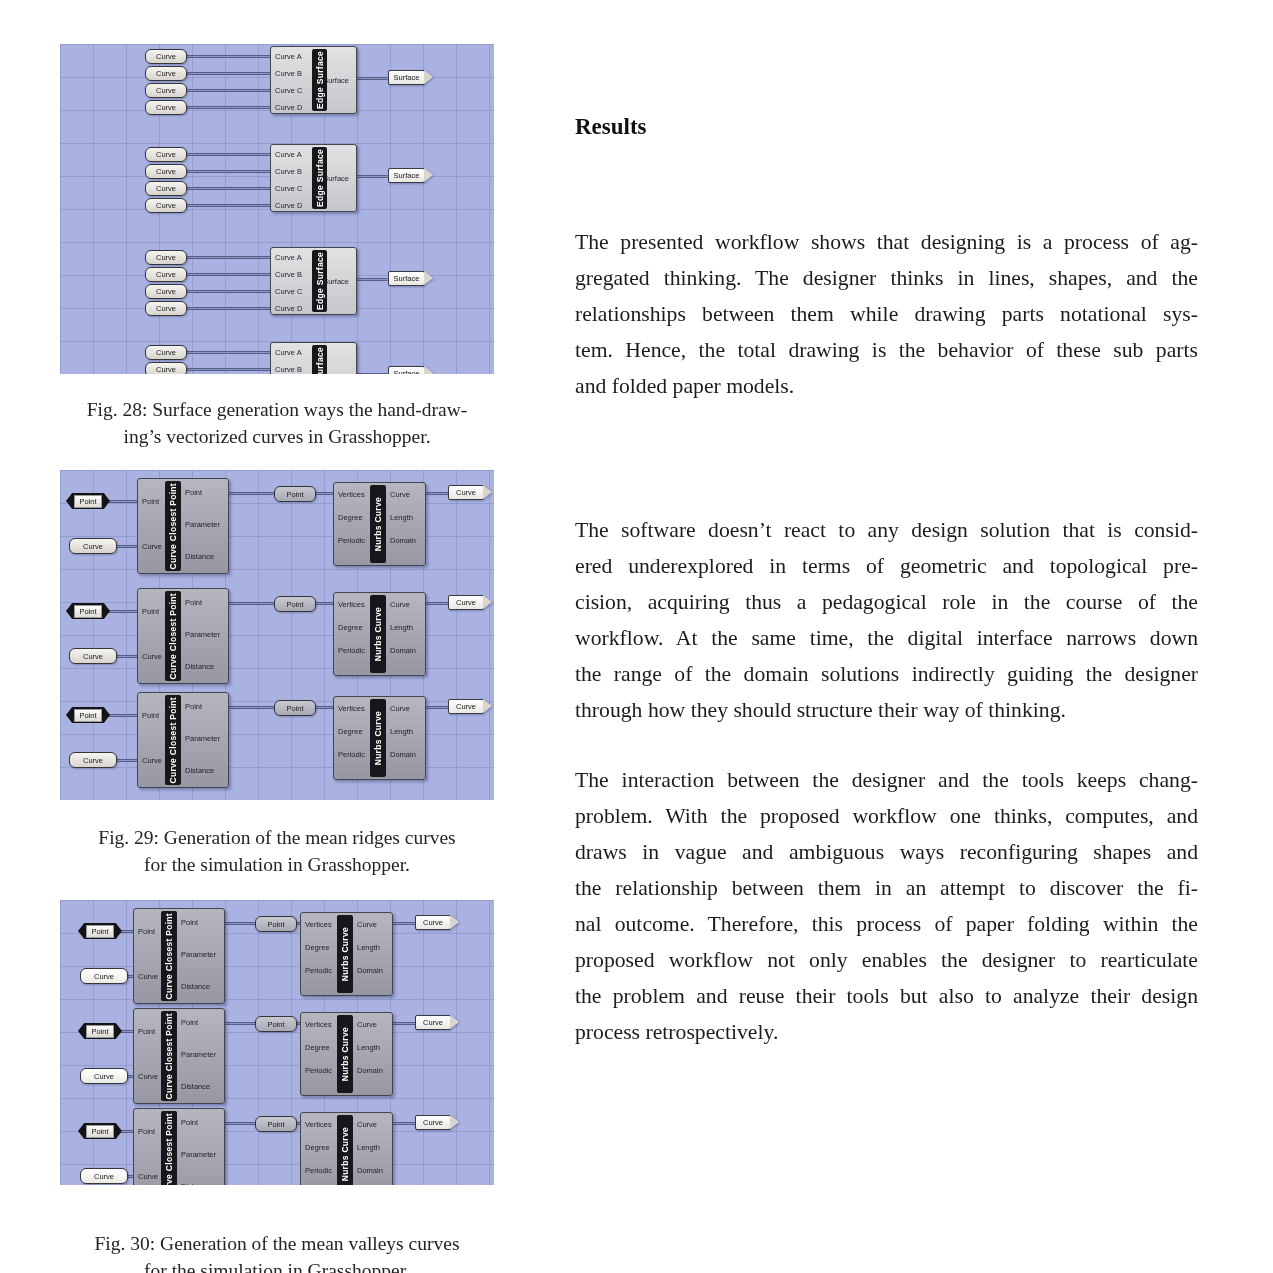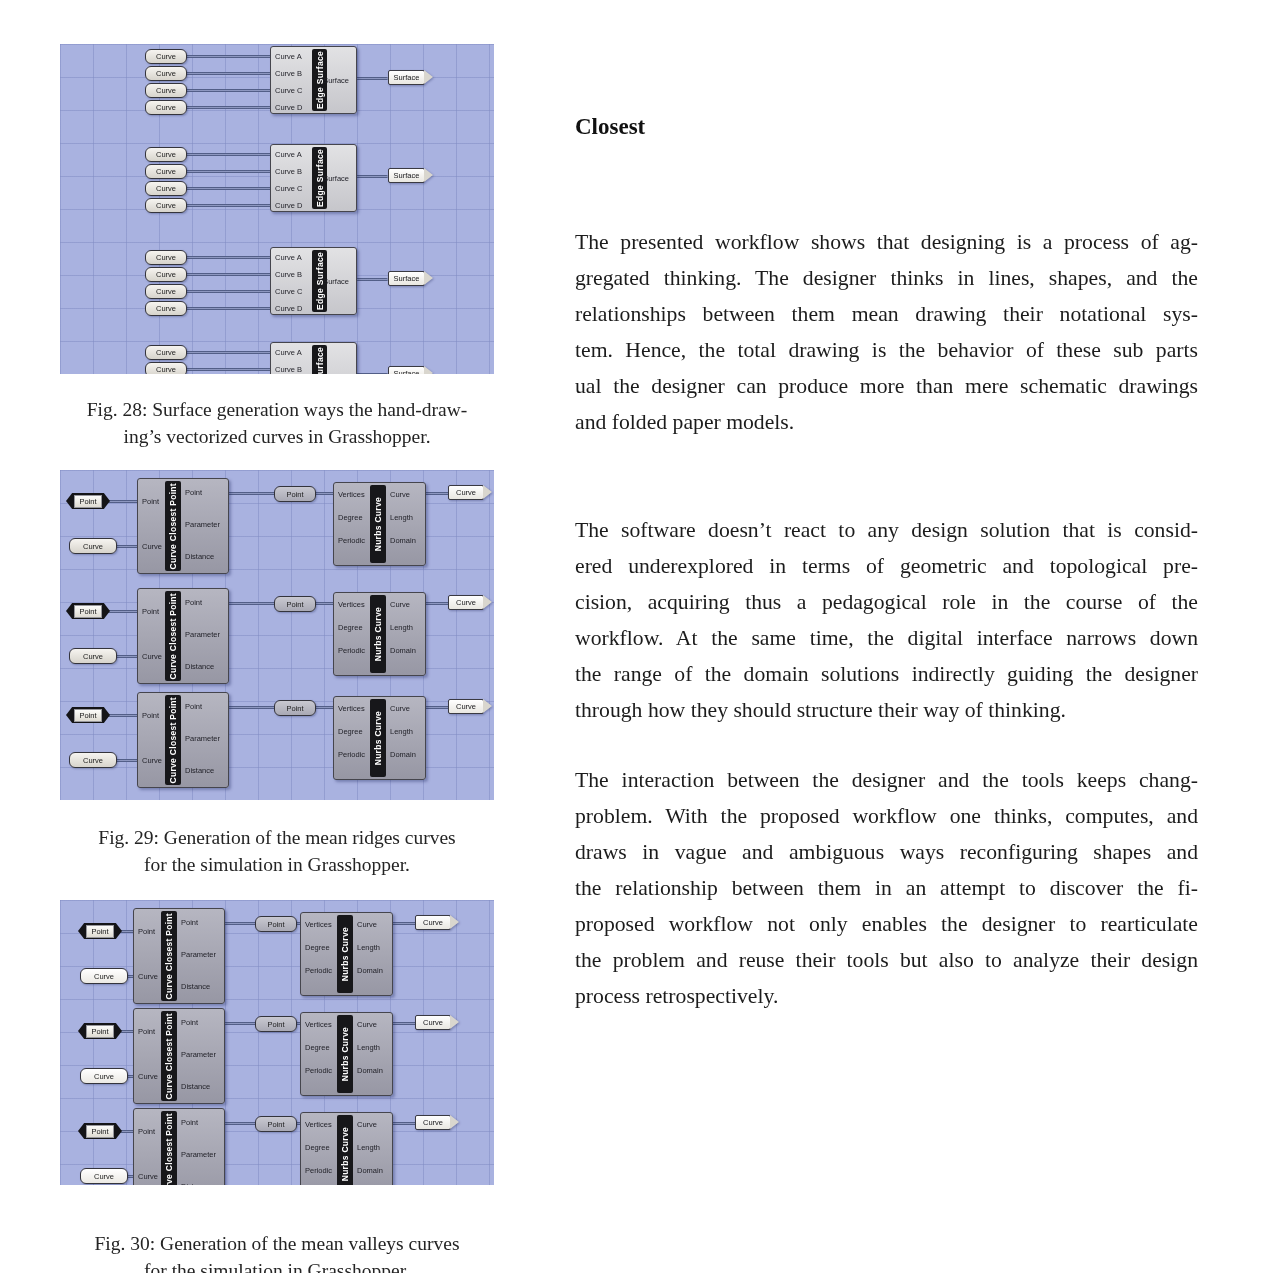--- a/index.html
+++ b/index.html
@@ -371,43 +371,43 @@
         <div class="op-arrow"></div>
       </div>
     </div>
 
   <div class="caption" style="left:60px;top:1230px;width:434px;">
     <div>Fig. 30: Generation of the mean valleys curves</div>
     <div>for the simulation in Grasshopper.</div>
   </div>
 
   <div class="results-wrap">
-    <div class="heading" style="top:114px;left:0;">Closest</div>
+    <div class="heading" style="top:114px;left:0;">Results</div>
     <div>
         <div class="para" style="top: 224px;">
           <div class="jline">The presented workflow shows that designing is a process of ag-</div>
           <div class="jline">gregated thinking. The designer thinks in lines, shapes, and the</div>
-          <div class="jline">relationships between them mean drawing their notational sys-</div>
+          <div class="jline">relationships between them while drawing parts notational sys-</div>
           <div class="jline">tem. Hence, the total drawing is the behavior of these sub parts</div>
-          <div class="jline">ual the designer can produce more than mere schematic drawings</div>
           <div class="jline last">and folded paper models.</div>
         </div>
         <div class="para" style="top: 512px;">
           <div class="jline">The software doesn’t react to any design solution that is consid-</div>
           <div class="jline">ered underexplored in terms of geometric and topological pre-</div>
           <div class="jline">cision, acquiring thus a pedagogical role in the course of the</div>
           <div class="jline">workflow. At the same time, the digital interface narrows down</div>
           <div class="jline">the range of the domain solutions indirectly guiding the designer</div>
           <div class="jline last">through how they should structure their way of thinking.</div>
         </div>
         <div class="para" style="top: 762px;">
           <div class="jline">The interaction between the designer and the tools keeps chang-</div>
           <div class="jline">problem. With the proposed workflow one thinks, computes, and</div>
           <div class="jline">draws in vague and ambiguous ways reconfiguring shapes and</div>
           <div class="jline">the relationship between them in an attempt to discover the fi-</div>
+          <div class="jline">nal outcome. Therefore, this process of paper folding within the</div>
           <div class="jline">proposed workflow not only enables the designer to rearticulate</div>
           <div class="jline">the problem and reuse their tools but also to analyze their design</div>
           <div class="jline last">process retrospectively.</div>
         </div>
       </div>
   </div>
 
 </div>
 
 </body></html>

